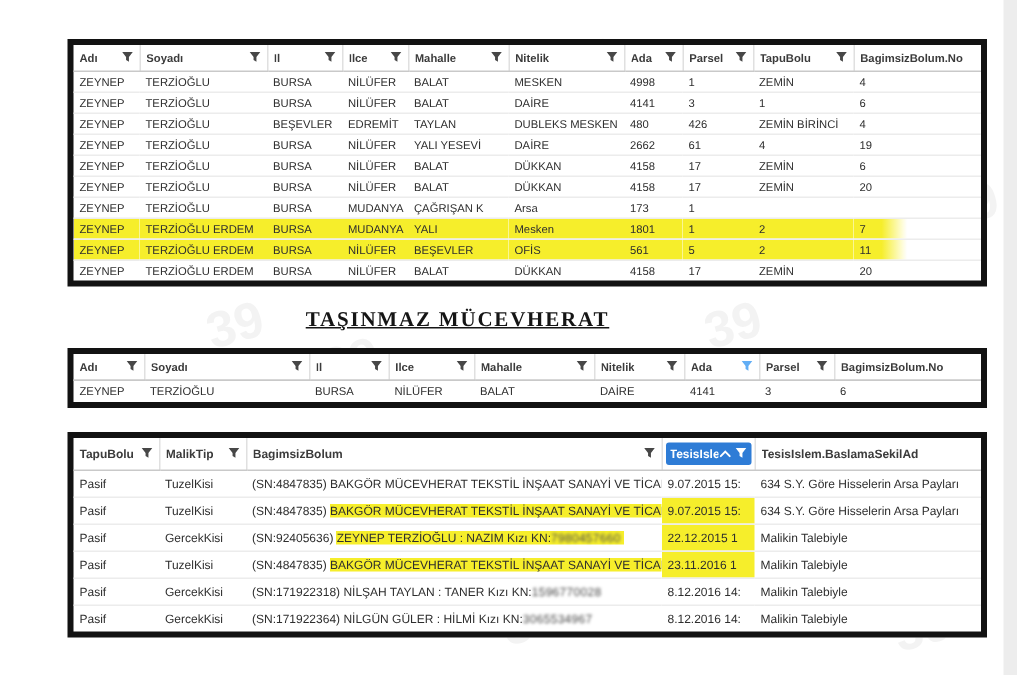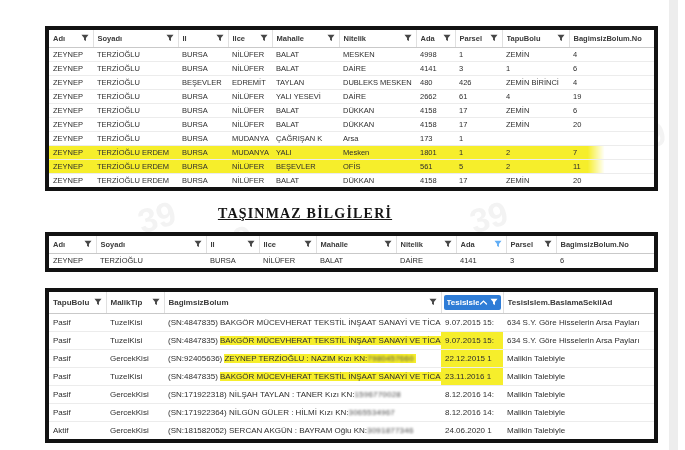--- a/index.html
+++ b/index.html
@@ -295,21 +295,21 @@
             <td>DÜKKAN</td>
             <td>4158</td>
             <td>17</td>
             <td>ZEMİN</td>
             <td>20</td>
           </tr>
         </tbody>
       </table>
   </div>
 
-  <div class="title">TAŞINMAZ BİLGİLERİ</div>
+  <div class="title">TAŞINMAZ MÜCEVHERAT</div>
 
   <div class="tbl t2">
     <table id="t2">
         <colgroup>
           <col style="width:47px">
           <col style="width:110px">
           <col style="width:53px">
           <col style="width:57px">
           <col style="width:80px">
           <col style="width:60px">
@@ -521,25 +521,18 @@
             <td class="">8.12.2016 14:</td>
             <td>Malikin Talebiyle</td>
           </tr>
           <tr>
             <td>Pasif</td>
             <td>GercekKisi</td>
             <td><span>(SN:171922364) </span><span class="nm">NİLGÜN GÜLER : HİLMİ Kızı KN:<span class="blur">3065534967</span></span></td>
             <td class="">8.12.2016 14:</td>
             <td>Malikin Talebiyle</td>
           </tr>
-          <tr>
-            <td>Aktif</td>
-            <td>GercekKisi</td>
-            <td><span>(SN:181582052) </span><span class="nm">SERCAN AKGÜN : BAYRAM Oğlu KN:<span class="blur">3091877346</span></span></td>
-            <td class="">24.06.2020 1</td>
-            <td>Malikin Talebiyle</td>
-          </tr>
         </tbody>
       </table>
   </div>
 
   <div class="edge"></div>
 </div>
 
 </body></html>

